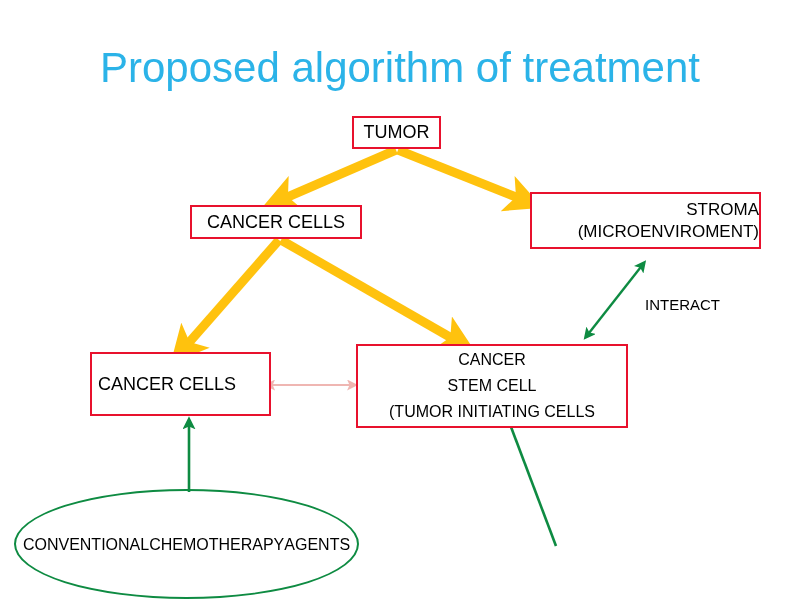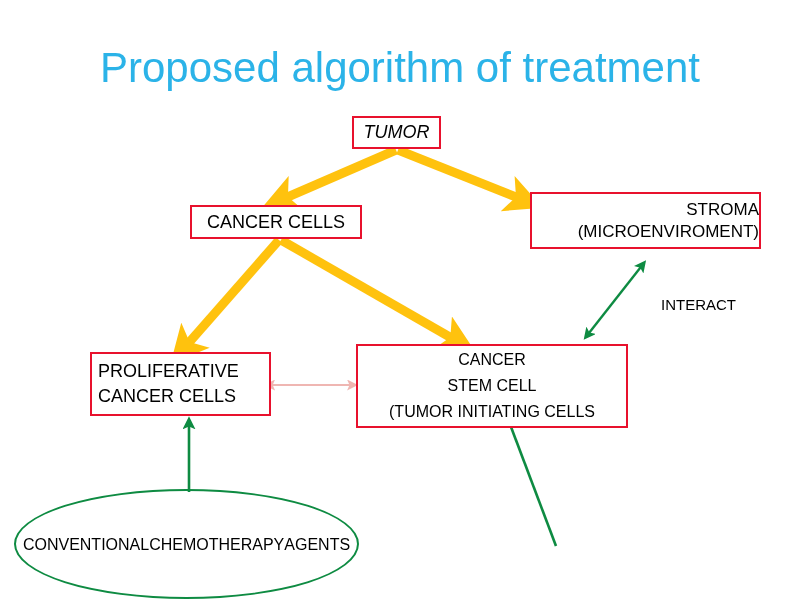--- a/index.html
+++ b/index.html
@@ -58,21 +58,21 @@
     align-items: center;
     justify-content: center;
     text-align: center;
     font-family: "Liberation Sans", sans-serif;
     font-size: 17px;
     line-height: 21px;
     white-space: nowrap;
   }
   .node-box .ln { display: block; }
 
-  #box-tumor      { left: 352px; top: 116px; width: 89px;  height: 33px; font-size: 18px; font-style: italic; }
+  #box-tumor      { left: 352px; top: 116px; width: 89px;  height: 33px; font-size: 18px; }
   #box-cancer-cells { left: 190px; top: 205px; width: 172px; height: 34px; font-size: 18px; }
   #box-stroma     { left: 530px; top: 192px; width: 231px; height: 57px; font-size: 17px; line-height: 22px; align-items: flex-end; }
   #box-prolif     { left: 90px;  top: 352px; width: 181px; height: 64px; font-size: 18px; line-height: 25px; align-items: flex-start; padding-left: 6px; }
   #box-csc        { left: 356px; top: 344px; width: 272px; height: 84px; font-size: 16px; line-height: 26px; }
 
   
   .node-ellipse {
     position: absolute;
     box-sizing: border-box;
     border: 2px solid #0E8B42;
@@ -101,21 +101,21 @@
   }
 
   
   .free-label {
     position: absolute;
     color: #000000;
     font-family: "Liberation Sans", sans-serif;
     white-space: nowrap;
   }
   #label-interact {
-    left: 645px; top: 296px; font-size: 15px; margin-left: 16px;
+    left: 645px; top: 296px; font-size: 15px;
   }
 </style>
 </head>
 <body>
 
 <div id="slide">
 
   <div id="title">Proposed algorithm of treatment</div>
 
   <svg id="connectors" viewBox="0 0 800 600" width="800" height="600" xmlns="http://www.w3.org/2000/svg">
@@ -163,21 +163,20 @@
   <div class="node-box" id="box-cancer-cells">
     <span class="ln">CANCER CELLS</span>
   </div>
 
   <div class="node-box" id="box-stroma">
     <span class="ln">STROMA</span>
     <span class="ln">(MICROENVIROMENT)</span>
   </div>
 
   <div class="node-box" id="box-prolif">
-    <span class="ln">PROLIFERATIVE</span>
     <span class="ln">CANCER CELLS</span>
   </div>
 
   <div class="node-box" id="box-csc">
     <span class="ln">CANCER</span>
     <span class="ln">STEM CELL</span>
     <span class="ln">(TUMOR INITIATING CELLS</span>
   </div>
 
   <div class="node-ellipse" id="ellipse-conventional">

